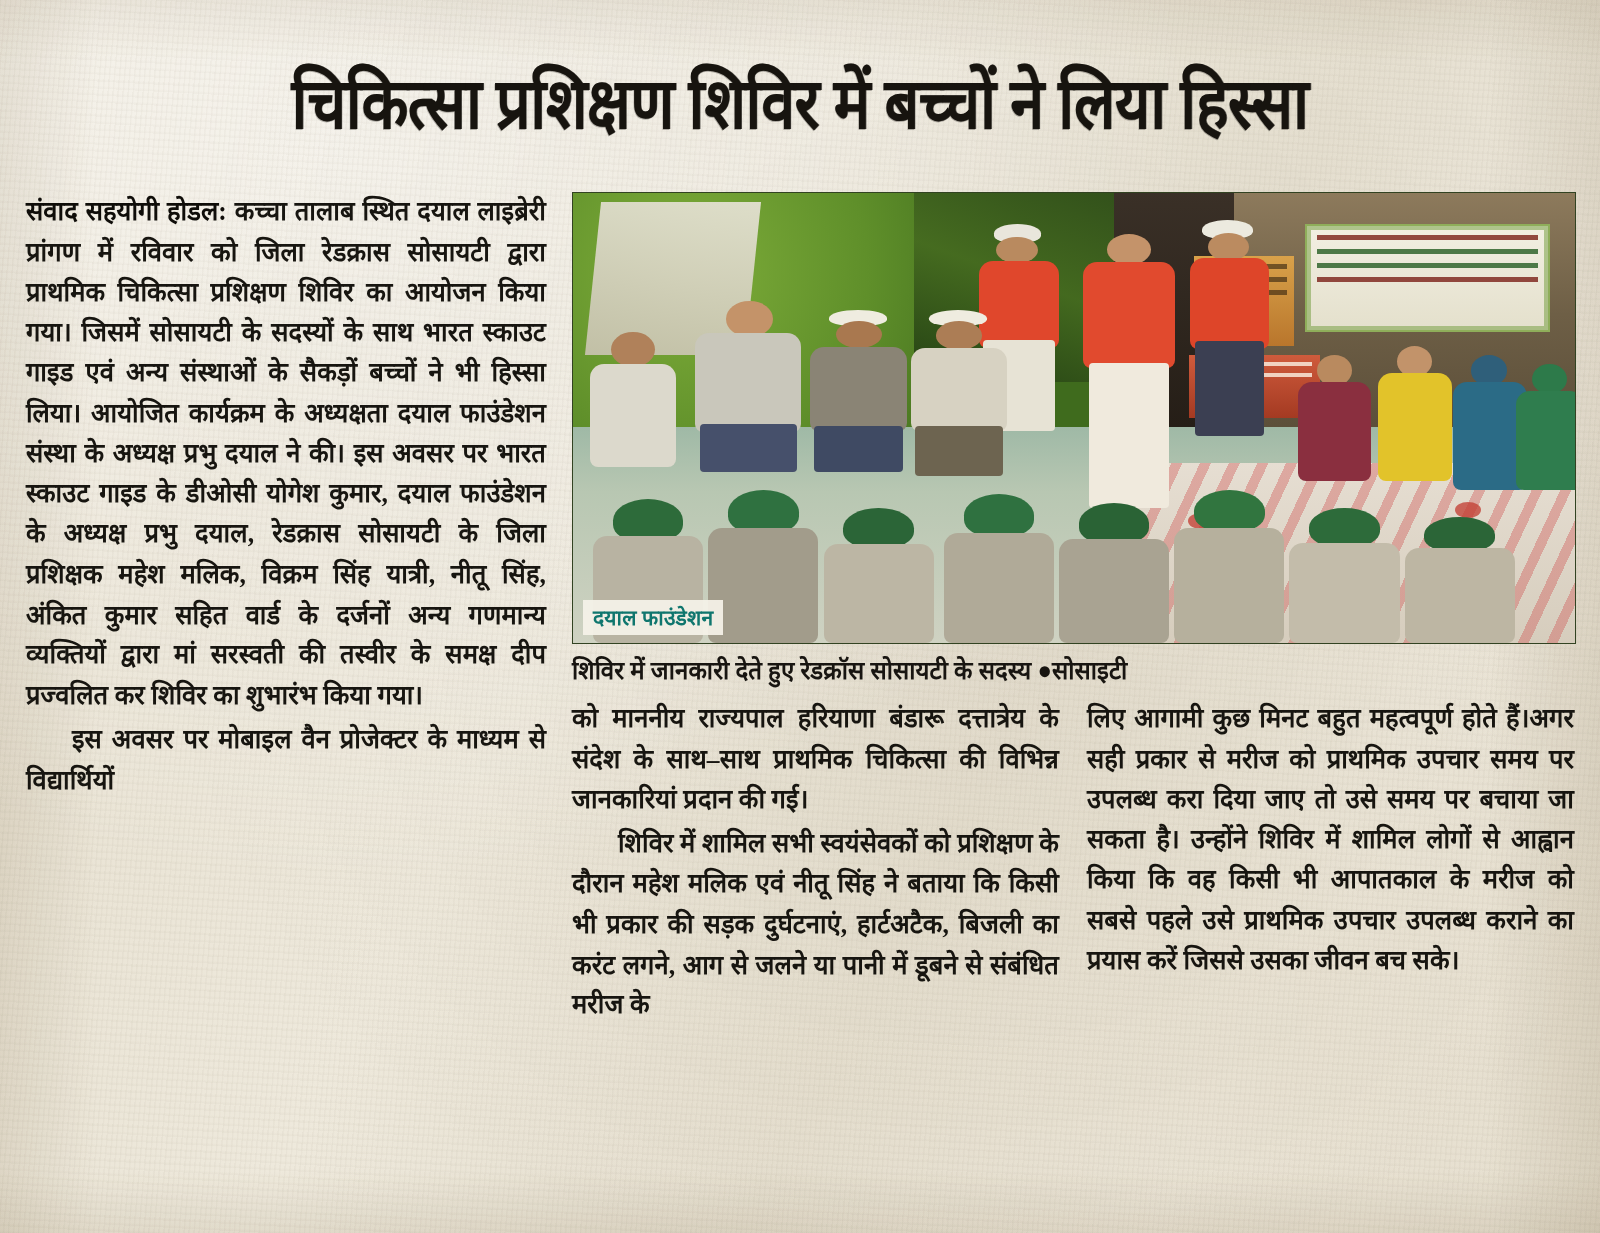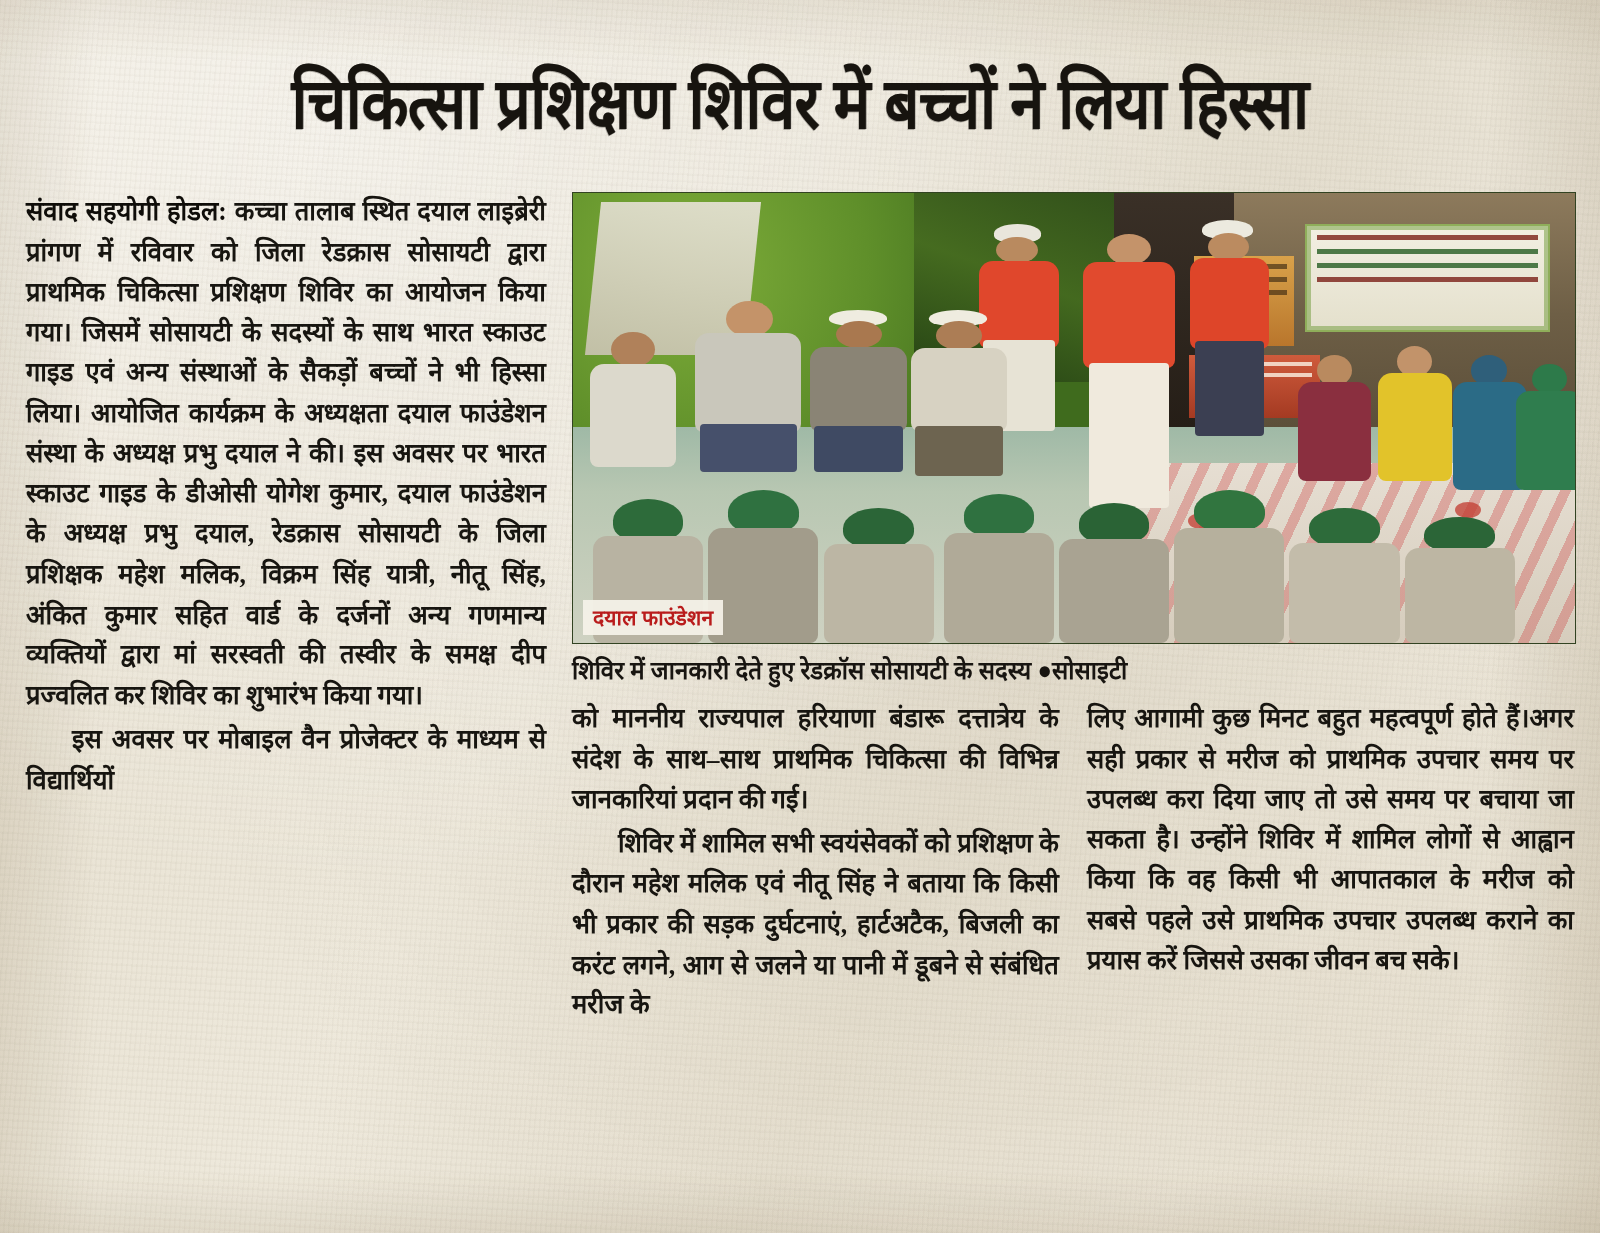--- a/index.html
+++ b/index.html
@@ -172,21 +172,21 @@
   .fig { position: absolute; }
   .head { position: absolute; border-radius: 50%; }
   .torso { position: absolute; border-radius: 14px 14px 8px 8px; }
   .cap { position: absolute; border-radius: 50% 50% 40% 40%; }
 
   .caption-tag {
     position: absolute;
     left: 10px;
     bottom: 8px;
     background: rgba(245,242,232,0.93);
-    color: #b91c1c;
+    color: #0f766e;
     font-weight: 800;
     font-size: 21px;
     padding: 3px 10px 4px 10px;
     letter-spacing: .2px;
     z-index: 6;
   }
   .photo-caption {
     margin-top: 8px;
     font-size: 24px;
     font-weight: 700;

